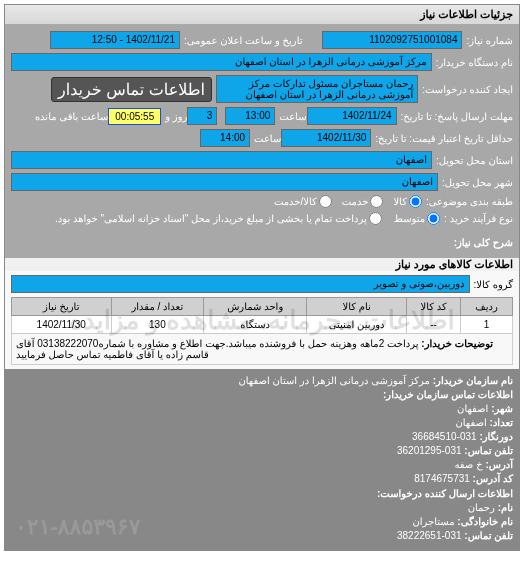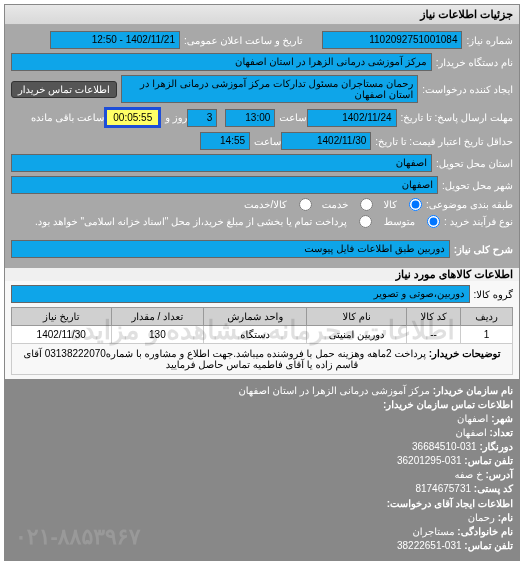--- a/index.html
+++ b/index.html
@@ -4,29 +4,29 @@
 <style>
 * { margin:0; padding:0; box-sizing:border-box; }
 body { font-family: Tahoma, Arial, sans-serif; font-size:11px; background:#fff; width:524px; }
 .panel { border:1px solid #888; margin:4px; }
 .panel-header { background:linear-gradient(#e8e8e8,#d8d8d8); border-bottom:1px solid #aaa; padding:3px 6px; font-weight:bold; font-size:11px; }
 .form-area { background:#a8a8a8; padding:6px; position:relative; }
 .row { display:flex; align-items:center; margin-bottom:4px; flex-wrap:wrap; }
 .lbl { color:#fff; font-size:10px; margin-left:4px; white-space:nowrap; }
 .field { background:#0ea5e9; border:1px solid #666; padding:2px 4px; font-size:10px; min-height:18px; display:inline-block; }
 .field.wide { flex:1; min-width:100px; }
-.buyer-btn { background:#555; color:#fff; border:1px solid #333; border-radius:3px; padding:2px 6px; font-size:10px; margin-right:4px; cursor:pointer; }
-.countdown { background:#ffff66; border:3px solid #1d4ed8; padding:2px 6px; font-size:10px; }
+.buyer-btn { background:#555; color:#fff; border:1px solid #333; border-radius:3px; padding:2px 6px; font-size:16px; margin-right:4px; cursor:pointer;margin-left:40px; }
+.countdown { background:#ffff66; border:1px solid #1d4ed8; padding:2px 6px; font-size:10px; }
 .radio-group { display:flex; gap:10px; align-items:center; }
-.radio-lbl { color:#fff; font-size:10px; display:flex; align-items:center; gap:12px; }
+.radio-lbl { color:#fff; font-size:10px; display:flex; align-items:center; gap:2px; }
 .section-title { font-weight:bold; padding:0 6px; font-size:11px; background:#f0f0f0; }
 .table { width:100%; border-collapse:collapse; font-size:10px; }
 .table th { background:#d0d0d0; border:1px solid #999; padding:3px; font-weight:normal; }
 .table td { background:#fff; border:1px solid #ccc; padding:3px; text-align:center; }
-.desc-row td { text-align:center; padding:4px; background:#f8f8f8; font-size:10px; }
+.desc-row td { text-align:left; padding:4px; background:#f8f8f8; font-size:10px; }
 .watermark { position:absolute; color:rgba(0,0,0,0.12); font-size:26px; font-weight:bold; pointer-events:none; left:50%; top:50%; transform:translate(-50%,-50%); white-space:nowrap; }
 .lower { background:#888; color:#fff; padding:6px; font-size:10px; position:relative; }
 .lower .line { margin-bottom:3px; }
 .lower .k { font-weight:bold; }
 .wmk2 { position:absolute; color:rgba(255,255,255,0.15); font-size:22px; font-weight:bold; left:10px; bottom:10px; pointer-events:none; }
 input[type=radio]{ margin:0; }
 </style>
 </head>
 <body>
 
@@ -61,21 +61,21 @@
       <span class="field" style="width:30px;margin-right:8px">3</span>
       <span class="lbl">روز و</span>
       <span class="countdown">00:05:55</span>
       <span class="lbl">ساعت باقی مانده</span>
     </div>
 
     <div class="row">
       <span class="lbl">حداقل تاریخ اعتبار قیمت: تا تاریخ:</span>
       <span class="field" style="width:90px">1402/11/30</span>
       <span class="lbl">ساعت</span>
-      <span class="field" style="width:50px">14:55</span>
+      <span class="field" style="width:50px">14:00</span>
     </div>
 
     <div class="row">
       <span class="lbl">استان محل تحویل:</span>
       <span class="field wide">اصفهان</span>
     </div>
 
     <div class="row">
       <span class="lbl">شهر محل تحویل:</span>
       <span class="field wide">اصفهان</span>
@@ -108,21 +108,20 @@
       <label class="radio-lbl" style="margin-right:12px">
           <input type="radio" style="">
           <span>پرداخت تمام یا بخشی از مبلغ خرید،از محل "اسناد خزانه اسلامی" خواهد بود.</span>
         </label>
     </div>
 
     <div style="height:8px"></div>
 
     <div class="row">
       <span class="lbl" style="font-weight:bold">شرح کلی نیاز:</span>
-      <span class="field wide">دوربین طبق اطلاعات فایل پیوست</span>
     </div>
   </div>
 
   <div class="section-title">اطلاعات کالاهای مورد نیاز</div>
 
   <div style="padding:4px 6px;background:#f8f8f8;position:relative">
     <div class="row">
       <span style="font-size:10px;margin-left:4px">گروه کالا:</span>
       <span class="field wide">دوربین،صوتی و تصویر</span>
     </div>
@@ -159,20 +158,20 @@
   </div>
 
   <div class="lower">
     <div class="line"><span class="k">نام سازمان خریدار:</span> <span>مرکز آموزشی درمانی الزهرا در استان اصفهان</span></div>
     <div class="line" style="font-weight:bold">اطلاعات تماس سازمان خریدار:</div>
     <div class="line"><span class="k">شهر:</span> <span>اصفهان</span></div>
     <div class="line"><span class="k">تعداد:</span> <span>اصفهان</span></div>
     <div class="line"><span class="k">دورنگار:</span> <span>031-36684510</span></div>
     <div class="line"><span class="k">تلفن تماس:</span> <span>031-36201295</span></div>
     <div class="line"><span class="k">آدرس:</span> <span>خ صفه</span></div>
-    <div class="line"><span class="k">کد پستی:</span> <span>8174675731</span></div>
-    <div class="line" style="font-weight:bold;margin-top:4px">اطلاعات ایجاد آقای درخواست:</div>
+    <div class="line"><span class="k">کد آدرس:</span> <span>8174675731</span></div>
+    <div class="line" style="font-weight:bold;margin-top:4px">اطلاعات ارسال کننده درخواست:</div>
     <div class="line"><span class="k">نام:</span> <span>رحمان</span></div>
     <div class="line"><span class="k">نام خانوادگی:</span> <span>مستاجران</span></div>
     <div class="line"><span class="k">تلفن تماس:</span> <span>031-38222651</span></div>
     <div class="wmk2">۰۲۱-۸۸۵۳۹۶۷</div>
   </div>
 </div>
 
 </body></html>

